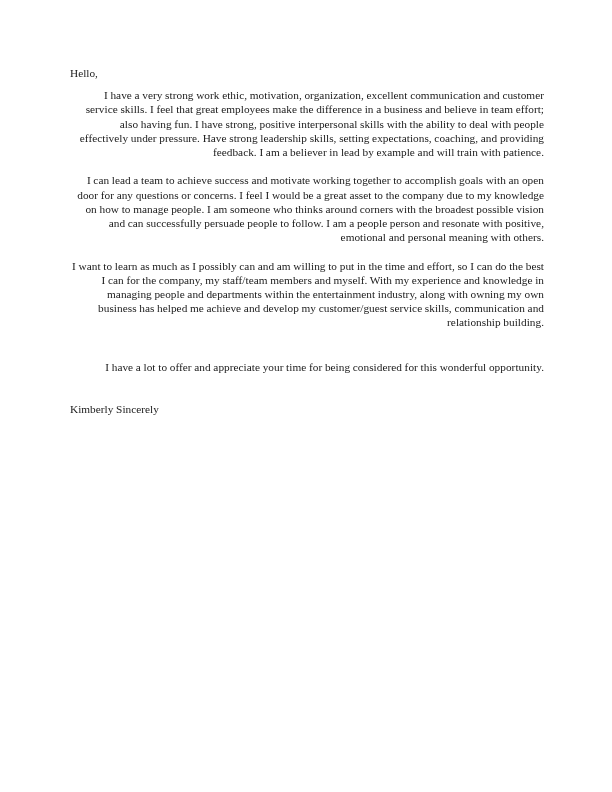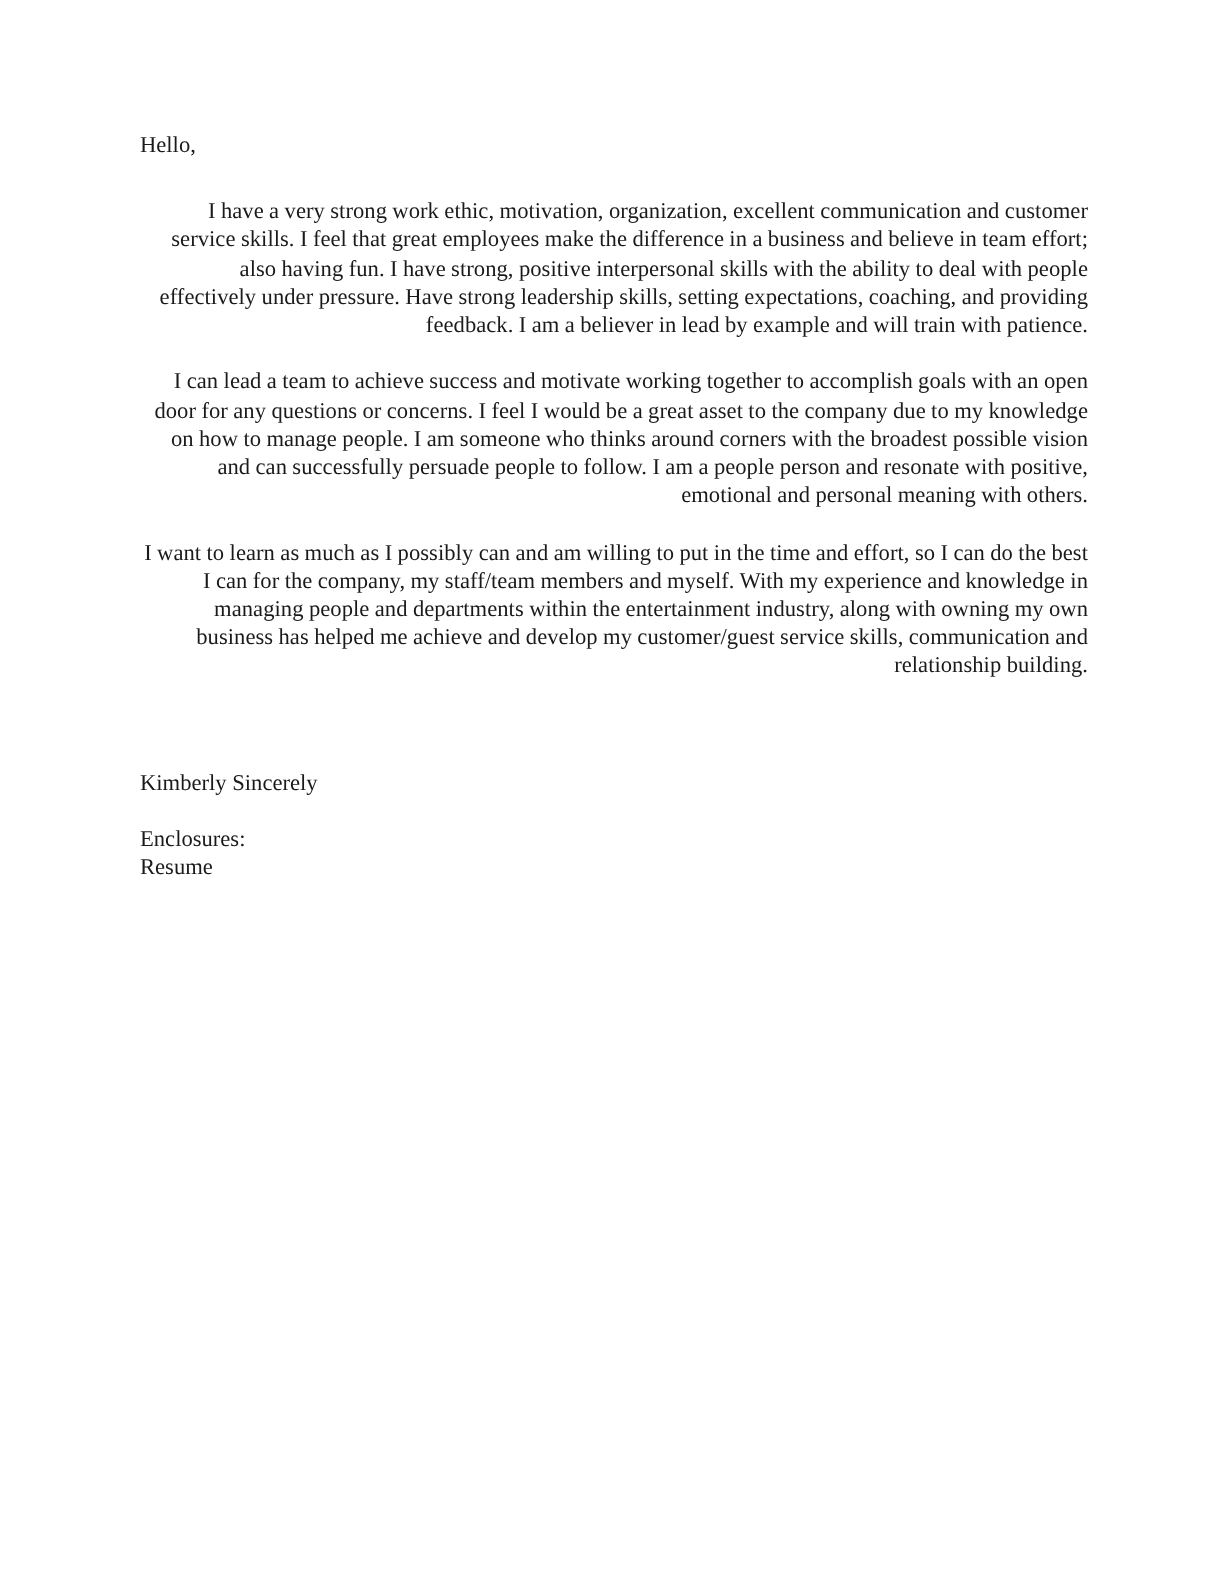--- a/index.html
+++ b/index.html
@@ -22,21 +22,21 @@
     top: 66px;
     width: 474px;
     font-family: "Liberation Serif", "DejaVu Serif", serif;
     font-size: 11.3px;
     line-height: 14.2px;
     color: #1a1a1a;
     text-rendering: optimizeLegibility;
     -webkit-font-smoothing: antialiased;
   }
   .salutation {
-    margin: 0 0 19px 0;
+    margin: 0 0 8px 0;
   }
   .para {
     margin: 0 0 14.2px 0;
     text-align: right;
     word-spacing: -0.15px;
     letter-spacing: 0.02px;
   }
   .para-gap-large {
     margin-bottom: 30px;
   }
@@ -64,26 +64,23 @@
   <div class="letter">
 
     <p class="salutation">Hello,</p>
 
     <p class="para">I have a very strong work ethic, motivation, organization, excellent communication and customer service skills. I feel that great employees make the difference in a business and believe in team effort; also having fun. I have strong, positive interpersonal skills with the ability to deal with people effectively under pressure. Have strong leadership skills, setting expectations, coaching, and providing feedback. I am a believer in lead by example and will train with patience.</p>
 
     <p class="para">I can lead a team to achieve success and motivate working together to accomplish goals with an open door for any questions or concerns. I feel I would be a great asset to the company due to my knowledge on how to manage people. I am someone who thinks around corners with the broadest possible vision and can successfully persuade people to follow. I am a people person and resonate with positive, emotional and personal meaning with others.</p>
 
     <p class="para para-gap-large">I want to learn as much as I possibly can and am willing to put in the time and effort, so I can do the best I can for the company, my staff/team members and myself. With my experience and knowledge in managing people and departments within the entertainment industry, along with owning my own business has helped me achieve and develop my customer/guest service skills, communication and relationship building.</p>
 
+    <p class="para">I have a lot to offer and appreciate your time for being considered for this wonderful opportunity.</p>
 
     <div class="spacer-line"></div>
 
 
     <p class="signature">Kimberly Sincerely</p>
 
-    <div class="enclosure-block">
-      <p class="enclosure-line">Enclosures:</p>
-      <p class="enclosure-line">Resume</p>
-    </div>
 
   </div>
 
 </div>
 
 </body></html>

